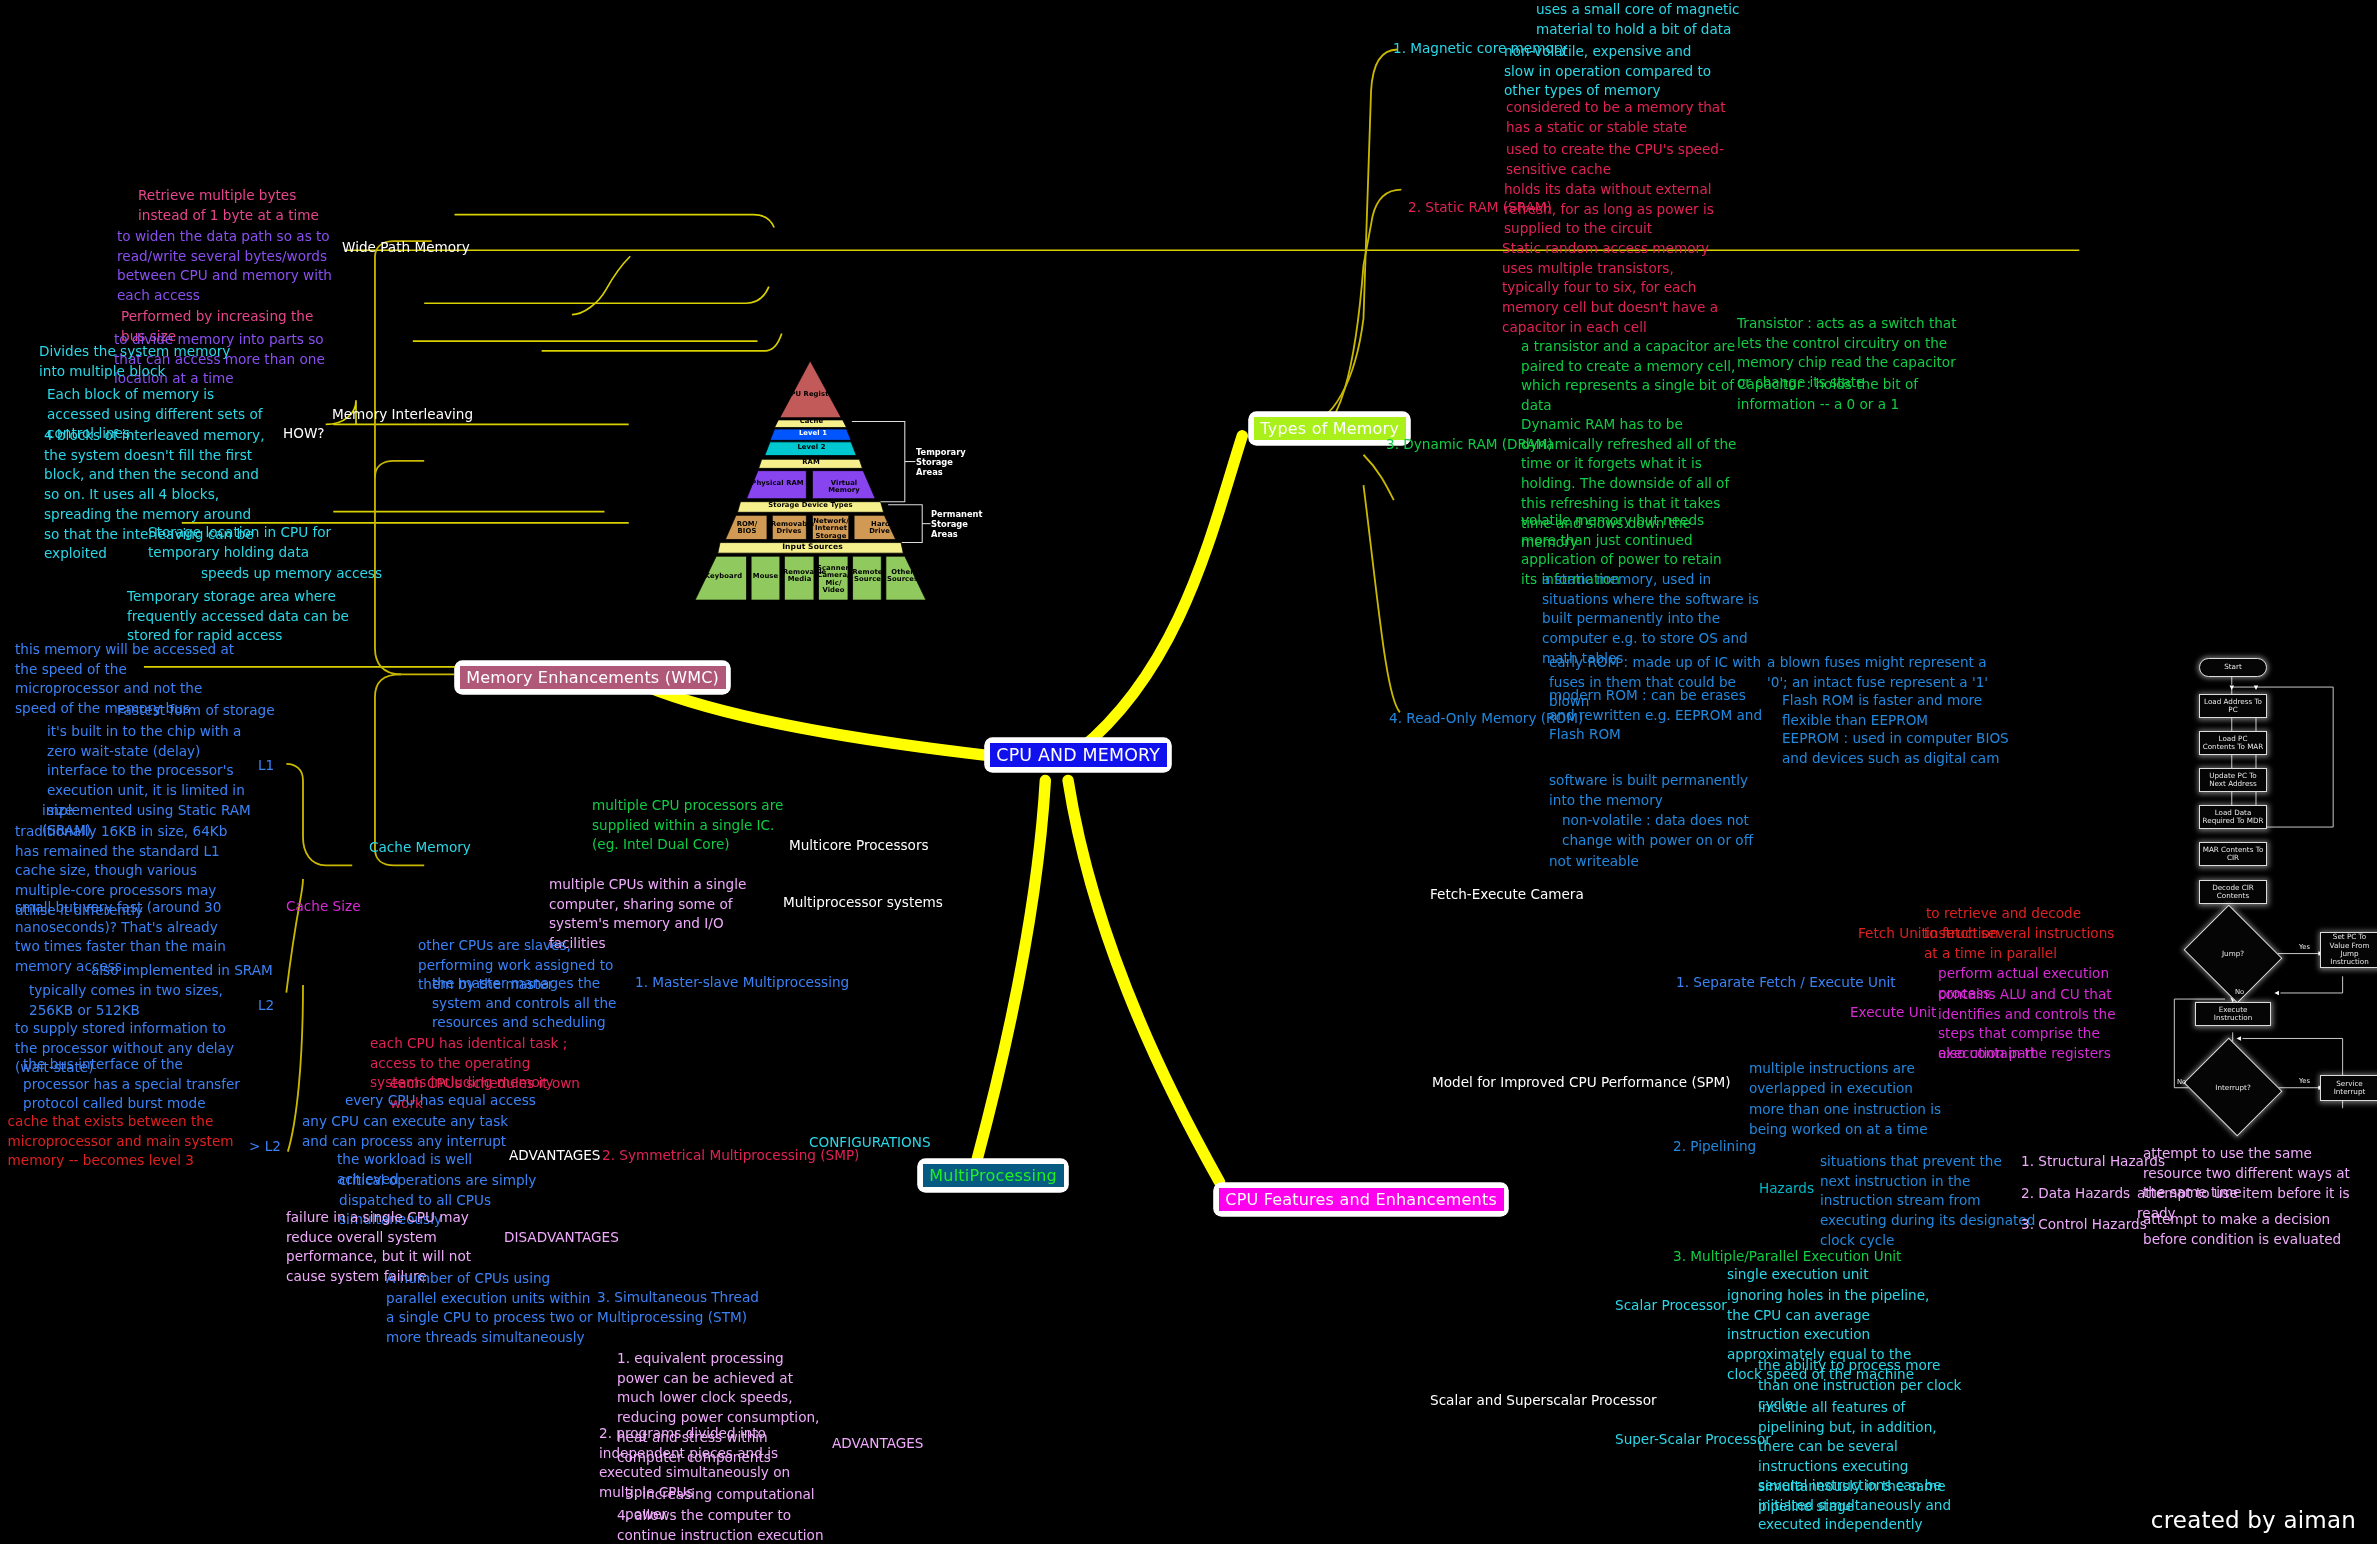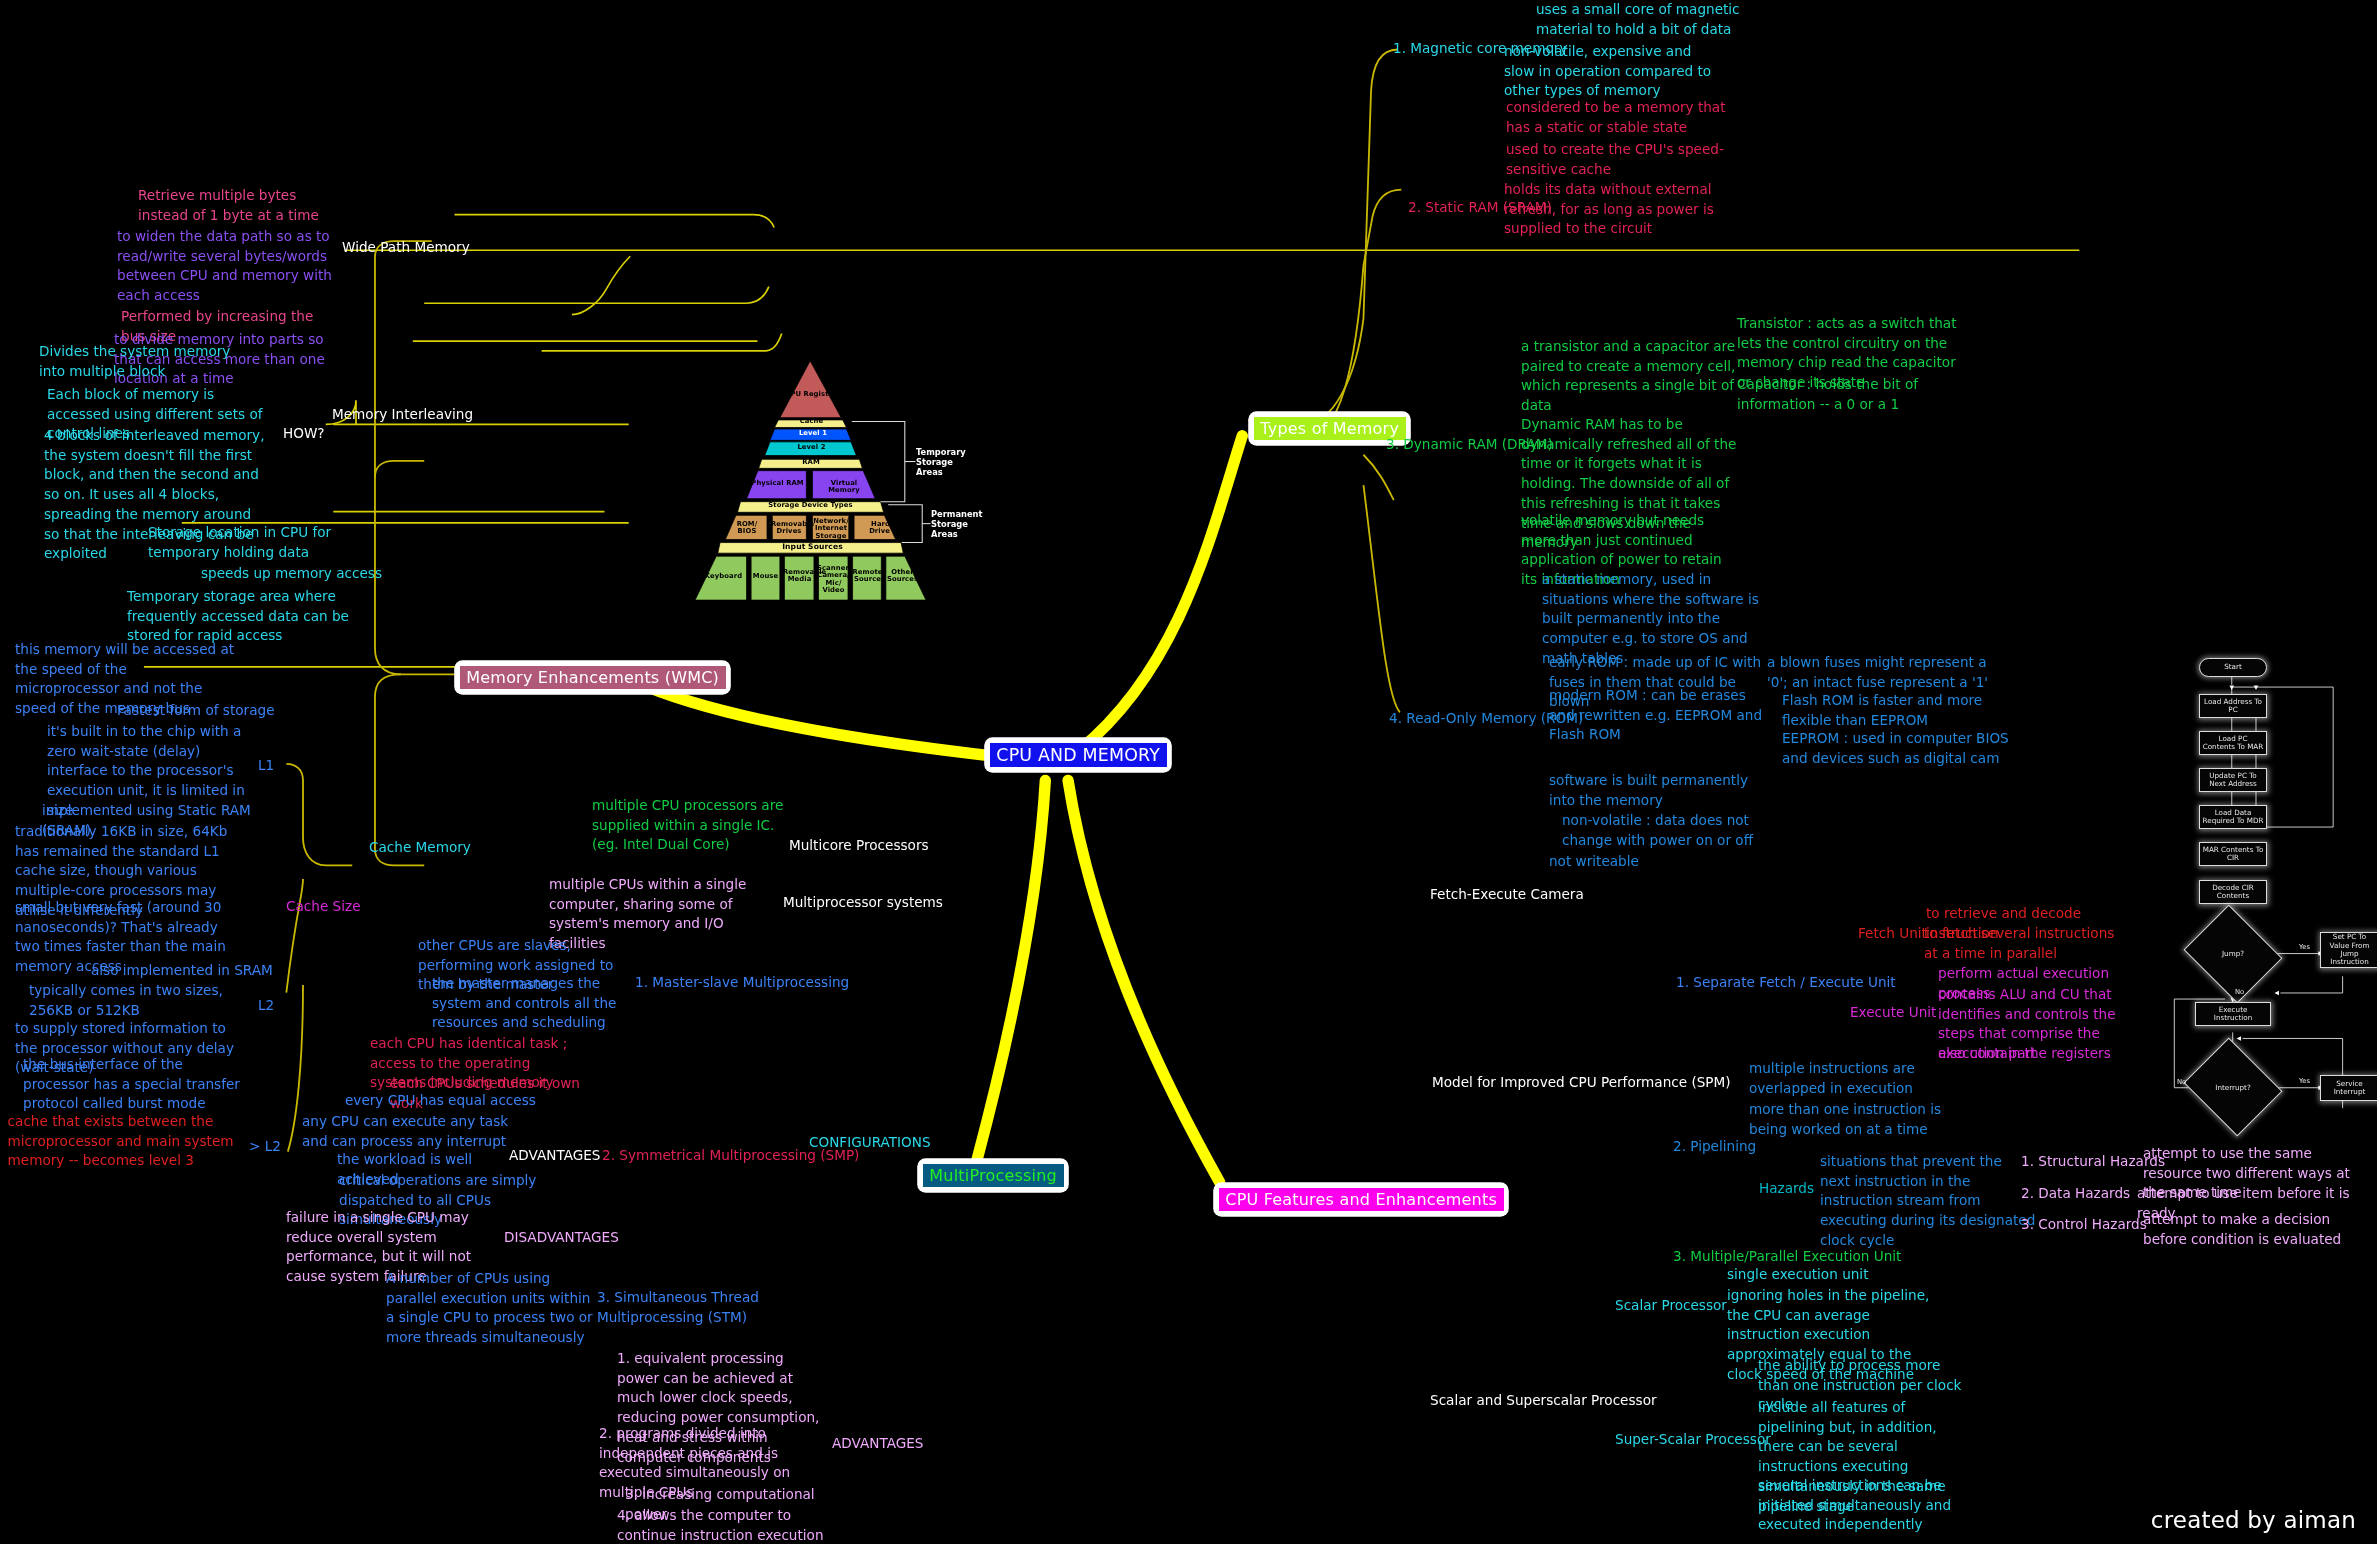--- a/index.html
+++ b/index.html
@@ -260,20 +260,21 @@
 <div class="node t c-purple" style="left:617px;  top:1506px; width:208px;">4. allows the computer to continue instruction execution in the other CPUs</div>
 
 <div class="lbl t c-cyan" style="left:1393px; top:42px;">1. Magnetic core memory</div>
 <div class="node t c-cyan" style="left:1536px; top:0px;   width:216px;">uses a small core of magnetic material to hold a bit of data</div>
 <div class="node t c-cyan" style="left:1504px; top:42px;  width:220px;">non-volatile, expensive and slow in operation compared to other types of memory</div>
 
 <div class="lbl t c-crimson" style="left:1389px; top:201px;margin-left:19px;">2. Static RAM (SRAM)</div>
 <div class="node t c-crimson" style="left:1506px; top:98px; width:220px;">considered to be a memory that has a static or stable state</div>
 <div class="node t c-crimson" style="left:1506px; top:140px; width:220px;">used to create the CPU's speed-sensitive cache</div>
 <div class="node t c-crimson" style="left:1504px; top:180px; width:220px;">holds its data without external refresh, for as long as power is supplied to the circuit</div>
+<div class="node t c-crimson" style="left:1502px; top:239px; width:220px;">Static random access memory uses multiple transistors, typically four to six, for each memory cell but doesn't have a capacitor in each cell</div>
 
 <div class="lbl t c-green" style="left:1386px; top:438px;">3. Dynamic RAM (DRAM)</div>
 <div class="node t c-green" style="left:1521px; top:337px; width:220px;">a transistor and a capacitor are paired to create a memory cell, which represents a single bit of data</div>
 <div class="node t c-green" style="left:1521px; top:415px; width:221px;">Dynamic RAM has to be dynamically refreshed all of the time or it forgets what it is holding. The downside of all of this refreshing is that it takes time and slows down the memory</div>
 <div class="node t c-green" style="left:1521px; top:511px; width:221px;">volatile memory but needs more than just continued application of power to retain its information</div>
 <div class="node t c-green" style="left:1737px; top:314px; width:227px;">Transistor : acts as a switch that lets the control circuitry on the memory chip read the capacitor or change its state</div>
 <div class="node t c-green" style="left:1737px; top:375px; width:227px;">Capacitor : holds the bit of information -- a 0 or a 1</div>
 
 <div class="lbl t c-blue" style="left:1389px; top:712px;">4. Read-Only Memory (ROM)</div>
 <div class="node t c-blue" style="left:1542px; top:570px; width:220px;">a static memory, used in situations where the software is built permanently into the computer e.g. to store OS and math tables</div>

